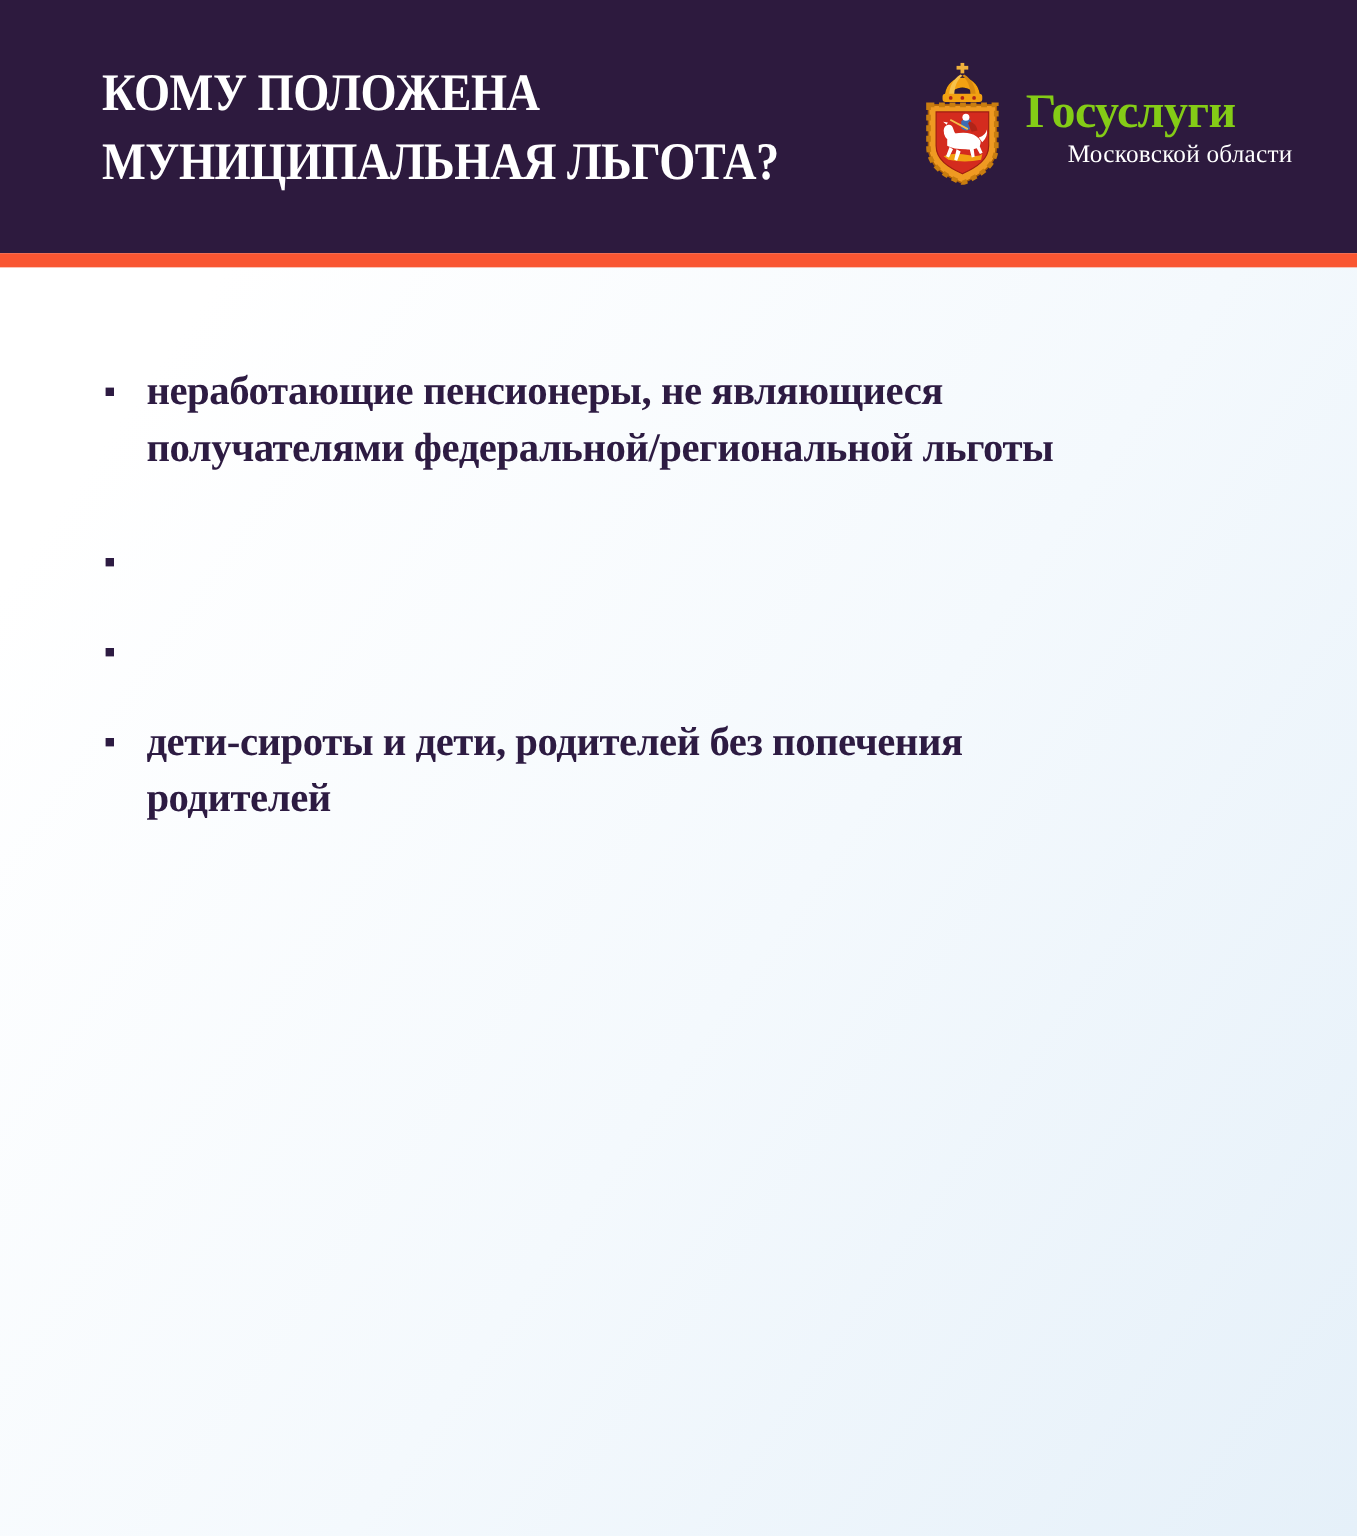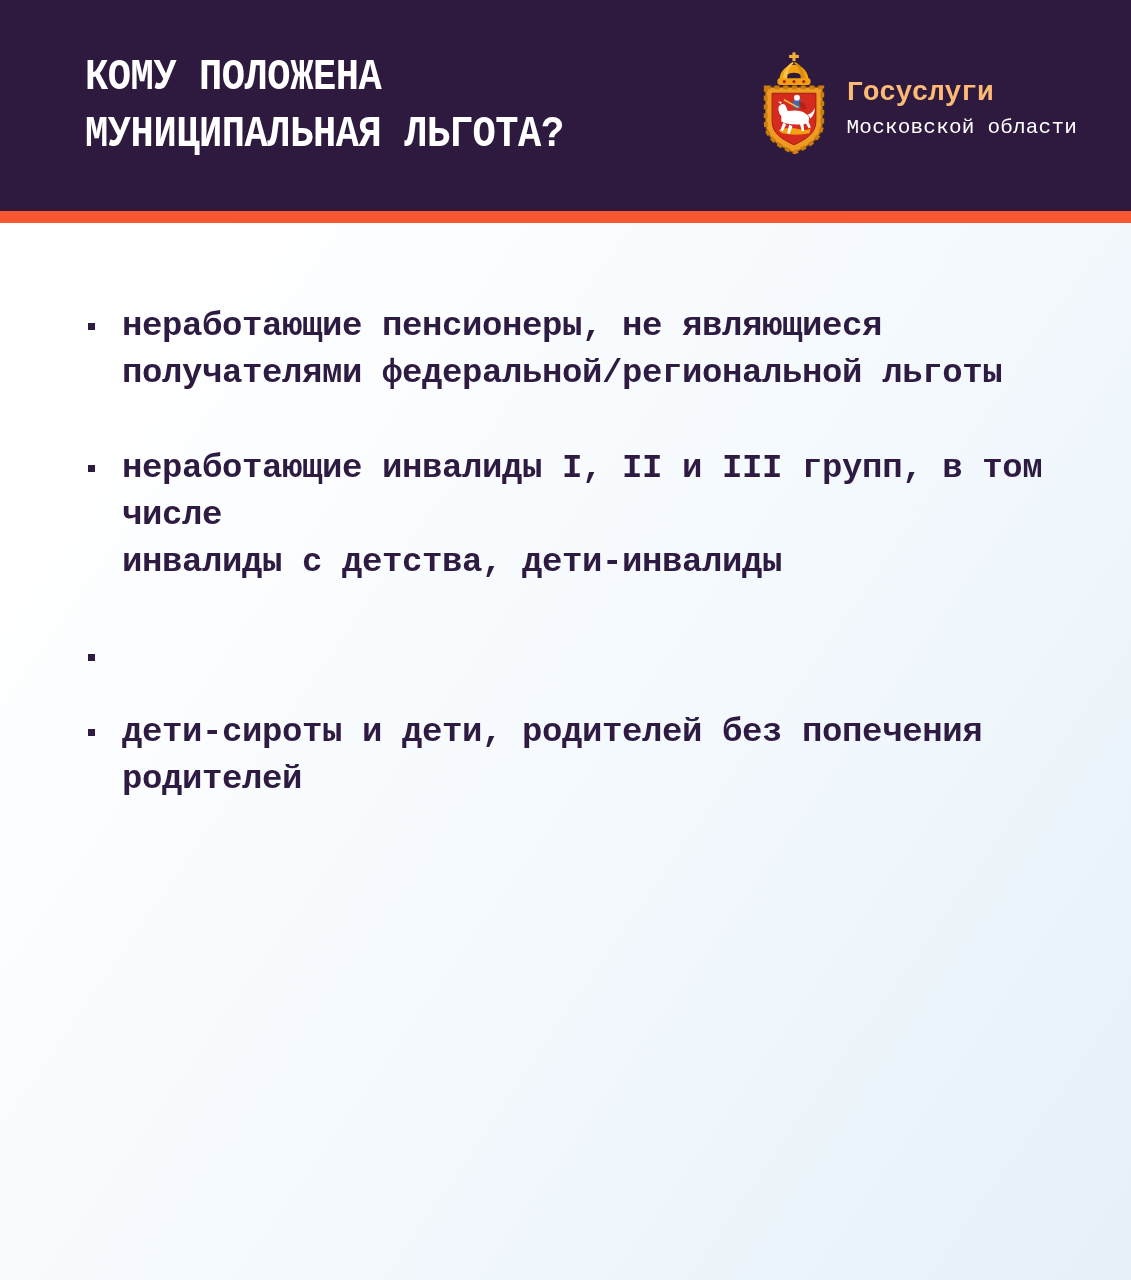--- a/index.html
+++ b/index.html
@@ -5,21 +5,21 @@
   html, body { margin: 0; padding: 0; background: #d8dde2; }
   * { box-sizing: border-box; }
 
   .card {
     position: relative;
     width: 1131px;
     height: 1280px;
     margin: 0 auto;
     overflow: hidden;
     background: #ffffff;
-    font-family: Liberation Mono, monospace;
+    font-family: Liberation Serif, serif;
   }
 
   
   .header {
     height: 211px;
     background: #2d1a3e;
     display: flex;
     justify-content: space-between;
     align-items: center;
     padding: 0 54px 0 85px;
@@ -40,32 +40,33 @@
 
   .logo {
     display: flex;
     align-items: center;
     gap: 16px;
     flex: none;
   }
   .emblem { display: block; flex: none; }
   .logo-text { display: flex; flex-direction: column; }
   .logo-name {
-    color: #fdba74;
-    font-size: 28px;
+    color: #84cc16;
+    font-size: 40px;
     font-weight: 700;
     line-height: 44px;
     letter-spacing: -0.5px;
   }
   .logo-subtitle {
     color: #ffffff;
     font-size: 21px;
     font-weight: 400;
     line-height: 26px;
     letter-spacing: 0.2px;
+    margin-left: 35px;
   }
 
   
   .stripe {
     height: 12px;
     background: #f95632;
   }
 
   
   .body {
@@ -166,22 +167,20 @@
 
   <main class="body">
     <ul class="bullets">
       <li class="bullet">
         <span class="marker"></span>
         <span class="bullet-text">неработающие пенсионеры, не являющиеся
 получателями федеральной/региональной льготы</span>
       </li>
       <li class="bullet">
         <span class="marker"></span>
-        <span class="bullet-text">неработающие инвалиды I, II и III групп, в том числе
-инвалиды с детства, дети-инвалиды</span>
       </li>
       <li class="bullet">
         <span class="marker"></span>
       </li>
       <li class="bullet">
         <span class="marker"></span>
         <span class="bullet-text">дети-сироты и дети, родителей без попечения
 родителей</span>
       </li>
     </ul>

